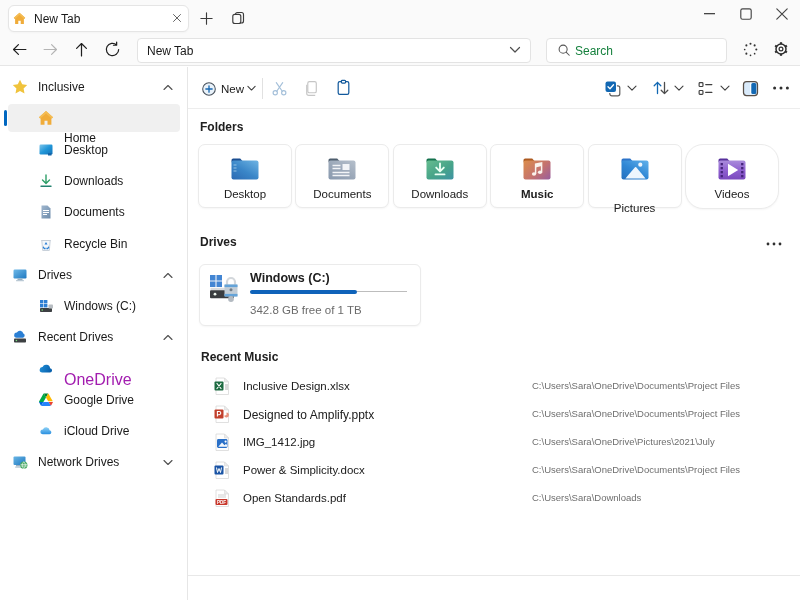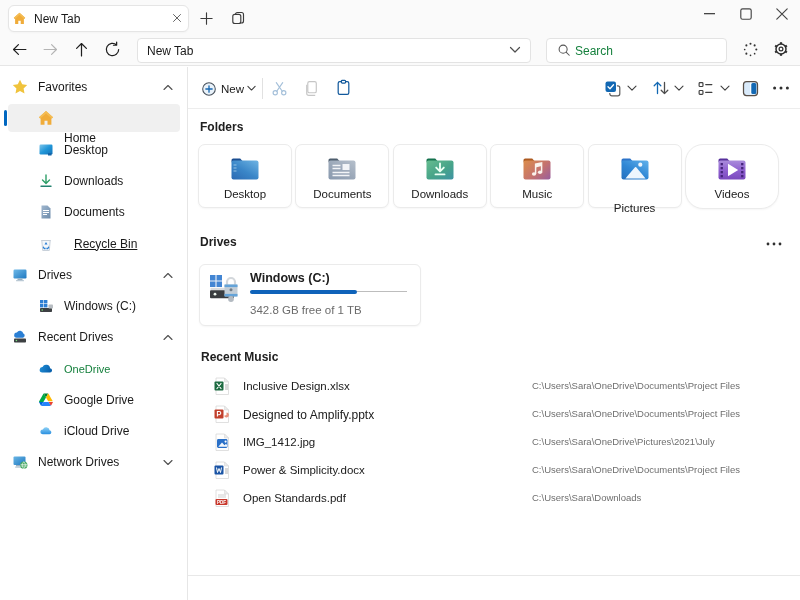--- a/index.html
+++ b/index.html
@@ -122,21 +122,21 @@
 
 <div class="abs" style="left:8px;top:104px;width:172px;height:28px;background:#f0f0f0;border-radius:4px;"></div>
 <div class="abs" style="left:4px;top:110px;width:3px;height:16px;background:#0067c0;border-radius:2px;"></div>
 
 <div id="sidebar">
     <div class="abs" style="left:12px;top:79px;">
       <svg width="16" height="16" viewBox="0 0 16 16">
         <path d="M8 0.8 L10.2 5.3 L15.2 6 L11.6 9.5 L12.5 14.4 L8 12.1 L3.5 14.4 L4.4 9.5 L0.8 6 L5.8 5.3 Z" fill="#f0c33c"></path>
       </svg>
     </div>
-    <div class="abs" style="left:38px;top:80px;font-size:12px;color:#191919;">Favorites</div>
+    <div class="abs" style="left:38px;top:80px;font-size:12px;color:#191919;">Inclusive</div>
     <div class="abs" style="left:163px;top:83.5px;">
       <svg width="10" height="7" viewBox="0 0 10 7">
         <path d="M1 5.5 L5 1.5 L9 5.5" fill="none" stroke="#4f4f4f" stroke-width="1.1" stroke-linecap="round" stroke-linejoin="round"></path>
       </svg>
     </div>
     <div class="abs" style="left:38px;top:110px;">
       <svg width="16" height="16" viewBox="0 0 16 16">
         <path d="M8 1 L15 7.2 L13.8 8.5 L13.4 8.15 V14.8 H9.5 V10.8 H6.5 V14.8 H2.6 V8.15 L2.2 8.5 L1 7.2 Z" fill="#f0ac3a"></path>
         <path d="M8 1 L15 7.2 L13.8 8.5 L8 3.4 L2.2 8.5 L1 7.2 Z" fill="#f4bd55"></path>
       </svg>
@@ -178,21 +178,21 @@
     <div class="abs" style="left:64px;top:205px;font-size:12px;color:#191919;">Documents</div>
     <div class="abs" style="left:38px;top:235.5px;">
       <svg width="16" height="16" viewBox="0 0 16 16">
         <path d="M3.8 4.5 h8.4 l-0.9 10 h-6.6 z" fill="#f4f7fa" stroke="#c3ccd6" stroke-width="0.9"></path>
         <path d="M3.2 4.5 h9.6" stroke="#c3ccd6" stroke-width="0.9"></path>
         <path d="M8 6 l1.5 2.5 h-3 z" fill="#2a7fd4"></path>
         <path d="M5.9 9.2 l-1.2 2.2 1.3 1.9 h1.6 v-1.5 h-1.2 l-0.9 -1.4 z" fill="#2a7fd4"></path>
         <path d="M10.1 9.2 l1.2 2.2 -1.3 1.9 h-1.6 v-1.5 h1.2 l0.9 -1.4 z" fill="#2a7fd4"></path>
       </svg>
     </div>
-    <div class="abs" style="left:74px;top:236.5px;font-size:12px;color:#191919;text-decoration:underline;">Recycle Bin</div>
+    <div class="abs" style="left:64px;top:236.5px;font-size:12px;color:#191919;">Recycle Bin</div>
     <div class="abs" style="left:12px;top:267px;">
       <svg width="16" height="16" viewBox="0 0 16 16">
         <rect x="1.5" y="2.5" width="13" height="9" rx="1.2" fill="url(#gdr)"></rect>
         <defs>
           <linearGradient id="gdr" x1="0" y1="0" x2="1" y2="1">
             <stop offset="0" stop-color="#6fb9e8"></stop>
             <stop offset="1" stop-color="#1e78c0"></stop>
           </linearGradient>
         </defs>
         <rect x="5.5" y="11.5" width="5" height="1.6" fill="#9ab0c0"></rect>
@@ -236,21 +236,21 @@
       <svg width="16" height="16" viewBox="0 0 16 16">
         <path d="M4.2 11.5 a2.7 2.7 0 0 1 0.3 -5.4 a4 4 0 0 1 7.6 1.1 a2.15 2.15 0 0 1 -0.4 4.3 z" fill="url(#god)"></path>
         <defs>
           <linearGradient id="god" x1="0" y1="0" x2="1" y2="0.3">
             <stop offset="0" stop-color="#2191da"></stop>
             <stop offset="1" stop-color="#0a62ad"></stop>
           </linearGradient>
         </defs>
       </svg>
     </div>
-    <div class="abs" style="left:64px;top:363px;font-size:11px;color:#15803d;">OneDrive</div>
+    <div class="abs" style="left:64px;top:371px;font-size:16px;color:#a21caf;">OneDrive</div>
     <div class="abs" style="left:38px;top:392px;">
       <svg width="16" height="16" viewBox="0 0 16 16">
         <g transform="translate(1,1.4) scale(0.16)">
           <path fill="#0066da" d="M6.6 66.85l3.85 6.65c.8 1.4 1.95 2.5 3.3 3.3l13.75-23.8h-27.5c0 1.55.4 3.1 1.2 4.5z"></path>
           <path fill="#00ac47" d="M43.65 25L29.9 1.2c-1.35.8-2.5 1.9-3.3 3.3l-25.4 44A9.06 9.06 0 0 0 0 53h27.5z"></path>
           <path fill="#ea4335" d="M73.55 76.8c1.35-.8 2.5-1.9 3.3-3.3l1.6-2.75L86.1 57.5c.8-1.4 1.2-2.95 1.2-4.5h-27.5l5.85 11.5z"></path>
           <path fill="#00832d" d="M43.65 25L57.4 1.2C56.05.4 54.5 0 52.9 0H34.4c-1.6 0-3.15.45-4.5 1.2z"></path>
           <path fill="#2684fc" d="M59.8 53H27.5L13.75 76.8c1.35.8 2.9 1.2 4.5 1.2h50.8c1.6 0 3.15-.45 4.5-1.2z"></path>
           <path fill="#ffba00" d="M73.4 26.5l-12.7-22c-.8-1.4-1.95-2.5-3.3-3.3L43.65 25l13.75 23.8h27.45c0-1.55-.4-3.1-1.2-4.5z"></path>
         </g>
@@ -430,21 +430,21 @@
               <stop offset="0.55" stop-color="#47a489"></stop>
               <stop offset="1" stop-color="#3f94a2"></stop>
             </linearGradient>
           </defs>
     <path d="M16 10.5 V18 M12.2 14.6 L16 18.4 L19.8 14.6" fill="none" stroke="#eafff3" stroke-width="1.9" stroke-linecap="round" stroke-linejoin="round"></path>
           <path d="M11.5 21.4 H20.5" stroke="#eafff3" stroke-width="1.9" stroke-linecap="round"></path>
   </svg>
       </div>
     <div style="margin-top:3px;font-size:11.5px;color:#202020;">Downloads</div>
   </div>
-    <div class="abs" style="left:490.2px;top:144px;width:94px;height:64px;background:#fff;border:1px solid #ebebeb;border-radius:7px;box-shadow:0 1px 2px rgba(0,0,0,0.04);text-align:center;">
+    <div class="abs" style="left:490.2px;top:144px;width:94px;height:64px;background:#fff;border:1px solid #ebebeb;border-radius:7px;box-shadow:0 1px 2px rgba(0,0,0,0.04);text-align:center;font-weight:bold;">
     <div style="margin:8px auto 0;width:32px;height:32px;">
         <svg width="32" height="32" viewBox="0 0 32 32">
     <path d="M2.5 9.5 V7.1 a1.7 1.7 0 0 1 1.7 -1.7 h7 l3.4 3.8 h-12.1 z" fill="#ad5a20"></path>
     <rect x="2.5" y="7.6" width="27" height="18.9" rx="2" fill="url(#gmusic)"></rect>
     <defs>
             <linearGradient id="gmusic" x1="0" y1="0.15" x2="1" y2="0.9">
               <stop offset="0" stop-color="#d98a4e"></stop>
               <stop offset="0.55" stop-color="#c4726f"></stop>
               <stop offset="1" stop-color="#9c5f99"></stop>
             </linearGradient>

